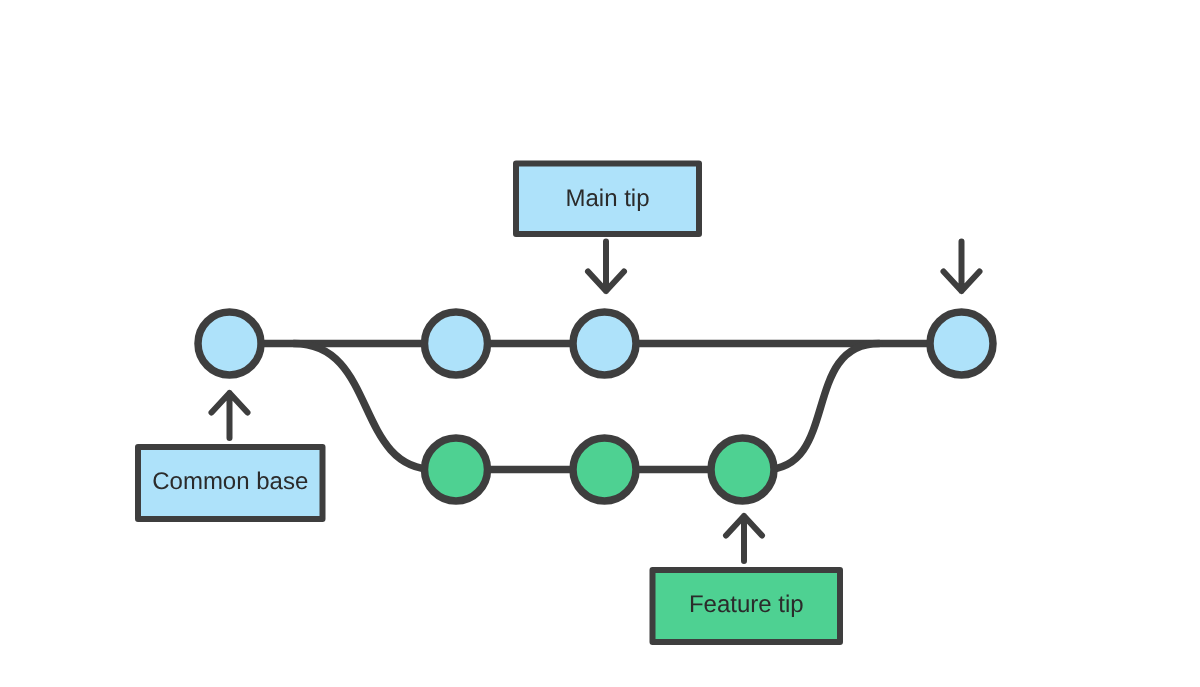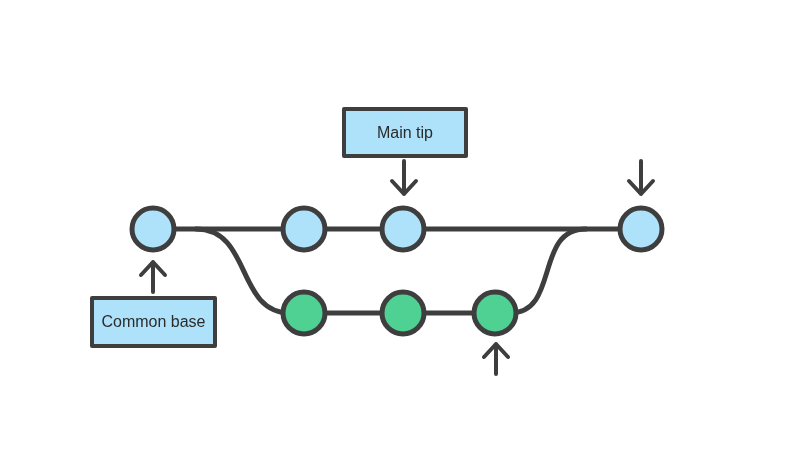--- a/index.html
+++ b/index.html
@@ -91,14 +91,15 @@
     <path class="arrow" d="M 641 161 V 194 M 629 181 L 641 194 L 653 181"></path>
     <path class="arrow" d="M 153 292 V 262 M 141 275 L 153 262 L 165 275"></path>
     <path class="arrow" d="M 496 374 V 344 M 484 357 L 496 344 L 508 357"></path>
   </svg>
 
   <div class="label label-blue label-main-tip">Main tip</div>
 
 
   <div class="label label-blue label-common-base">Common base</div>
 
+  <div class="label label-green label-feature-tip">Feature tip</div>
 
 </div>
 
 </body></html>

